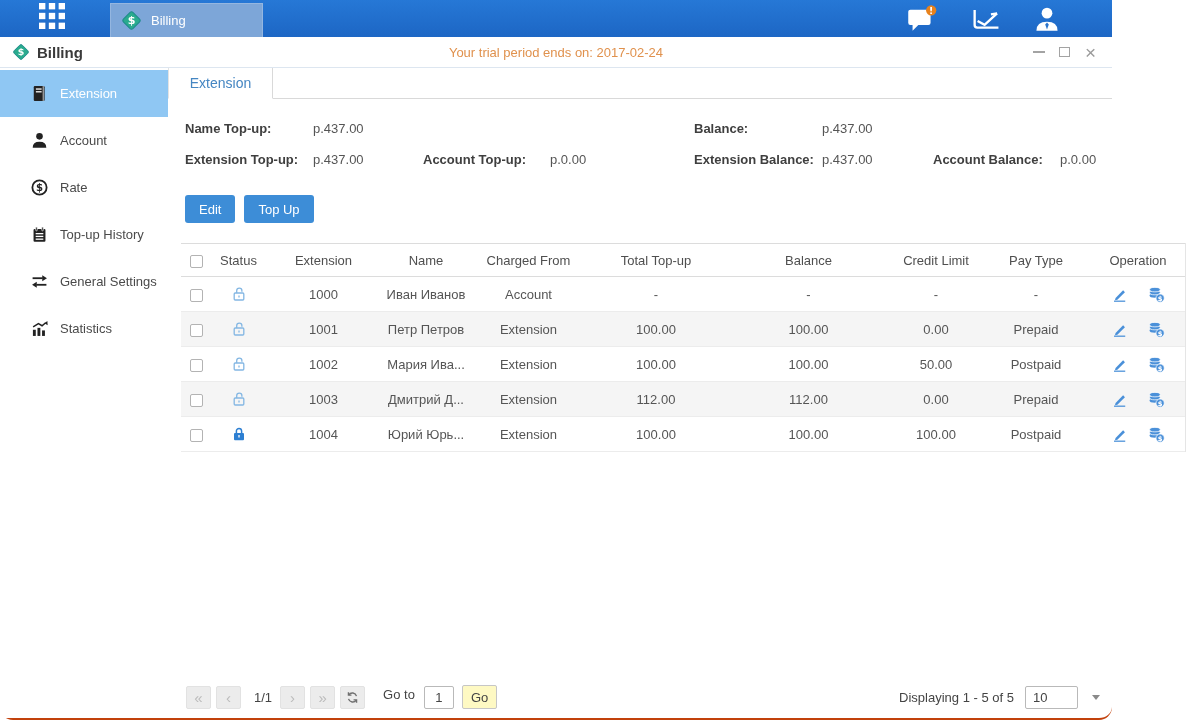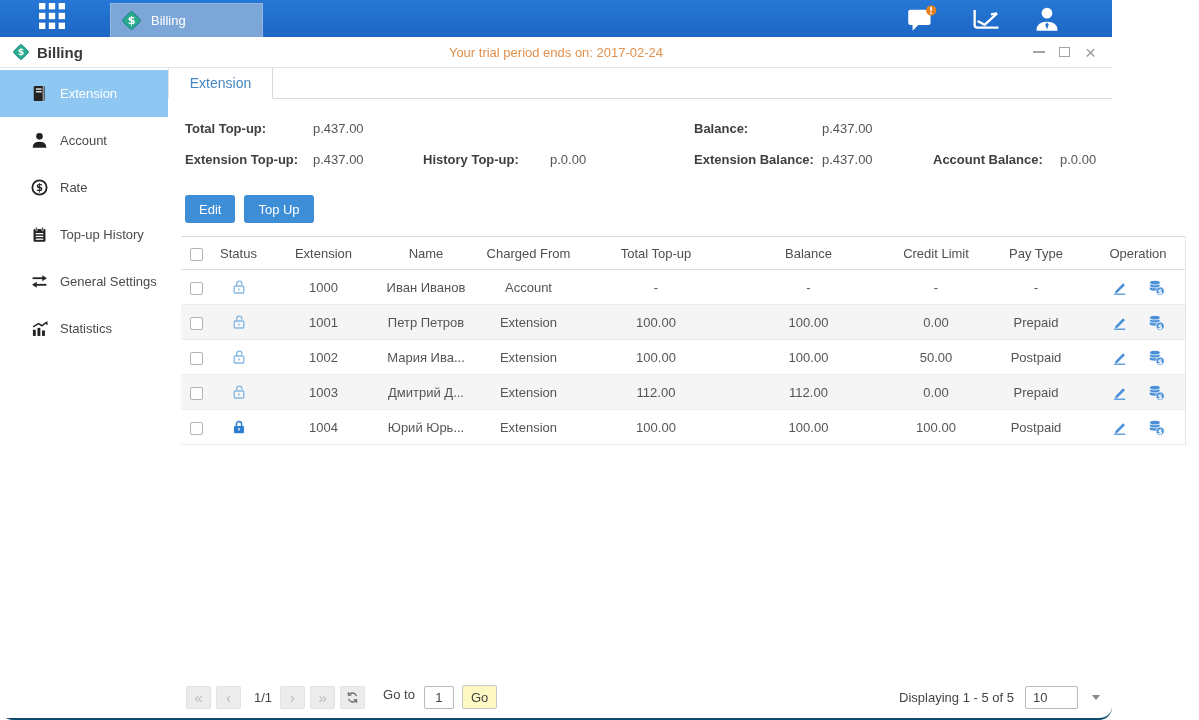--- a/index.html
+++ b/index.html
@@ -1,18 +1,18 @@
 <!DOCTYPE html>
 <html><head>
 <meta charset="utf-8">
 <style>
   * { margin:0; padding:0; box-sizing:border-box; }
   html,body { width:1199px; height:720px; overflow:hidden; }
   body { font-family:"Liberation Sans", sans-serif; font-size:13px; color:#555; background:#fff; }
-  .app { width:1112px; height:720px; display:flex; flex-direction:column; border-bottom:2px solid #0c4a6e;border-radius:13px; }
+  .app { width:1112px; height:720px; display:flex; flex-direction:column; border-bottom:2px solid #c2410c;border-radius:13px; }
 
   
   .topbar { height:37px; flex:0 0 auto; background:linear-gradient(180deg,#2678d6,#1d66c4); display:flex; align-items:flex-end; }
   .grid-btn { margin:0 0 6px 38px; width:28px; height:26px; cursor:pointer; align-self:center; }
   .app-tab { margin-left:44px; height:34px; width:153px; display:flex; align-items:center; gap:9px; padding-left:10px;
              background:#7da6d8; border:1px solid #94b6e0; border-bottom:none; color:#fff; font-size:13px; cursor:pointer; }
   .topbar-right { margin-left:auto; display:flex; align-items:center; gap:34px; margin-right:52px; align-self:center; }
   .topbar-right svg { cursor:pointer; display:block; }
 
   
@@ -39,21 +39,21 @@
 
   
   .summary { position:relative; height:84px; flex:0 0 auto; }
   .summary b { position:absolute; color:#3f3f3f; white-space:nowrap; }
   .summary .val { position:absolute; color:#555; white-space:nowrap; }
 
   .btn-row { margin:12px 0 0 17px; display:flex; gap:9px; flex:0 0 auto; }
   .btn { height:28px; padding:0 14px; background:#3d8dd7; color:#fff; border:none; border-radius:3px; font-size:13px; font-family:inherit; cursor:pointer; }
 
   
-  .table-wrap { margin:13px 0 0 13px; width:1005px; flex:0 0 auto; border-right:1px solid #e5e5e5; }
+  .table-wrap { margin:20px 0 0 13px; width:1005px; flex:0 0 auto; border-right:1px solid #e5e5e5; }
   table { border-collapse:collapse; table-layout:fixed; width:1004px; }
   thead tr { height:33px; border-top:1px solid #dcdcdc; border-bottom:1px solid #dcdcdc; }
   th { font-weight:normal; color:#4f4f4f; font-size:13px; text-align:center; }
   tbody tr { height:35px; border-bottom:1px solid #ececec; }
   tbody tr:nth-child(even) { background:#f5f5f5; }
   td { text-align:center; color:#555; font-size:13px; overflow:hidden; white-space:nowrap; }
   .cb { display:inline-block; width:13px; height:13px; border:1px solid #b3b3b3; border-radius:2px; background:#fff; vertical-align:middle; cursor:pointer; }
   .lock { width:16px; height:16px; vertical-align:middle; }
   .lock.open { color:#84b7e3; }
   .lock.closed { color:#2d7fd2; }
@@ -268,27 +268,27 @@
     <span class="side-label">Statistics</span>
   </div>
 </div>
 
     <div class="content">
       <div class="tabstrip">
         <div class="tab">Extension</div>
       </div>
 
       <div class="summary">
-        <b style="left:17px;top:22px">Total Top-up:</b>
+        <b style="left:17px;top:22px">Name Top-up:</b>
         <span class="val" style="left:145px;top:22px">p.437.00</span>
         <b style="left:526px;top:22px">Balance:</b>
         <span class="val" style="left:654px;top:22px">p.437.00</span>
         <b style="left:17px;top:53px">Extension Top-up:</b>
         <span class="val" style="left:145px;top:53px">p.437.00</span>
-        <b style="left:255px;top:53px">History Top-up:</b>
+        <b style="left:255px;top:53px">Account Top-up:</b>
         <span class="val" style="left:382px;top:53px">p.0.00</span>
         <b style="left:526px;top:53px">Extension Balance:</b>
         <span class="val" style="left:654px;top:53px">p.437.00</span>
         <b style="left:765px;top:53px">Account Balance:</b>
         <span class="val" style="left:892px;top:53px">p.0.00</span>
       </div>
 
       <div class="btn-row">
         <button class="btn">Edit</button>
         <button class="btn">Top Up</button>

